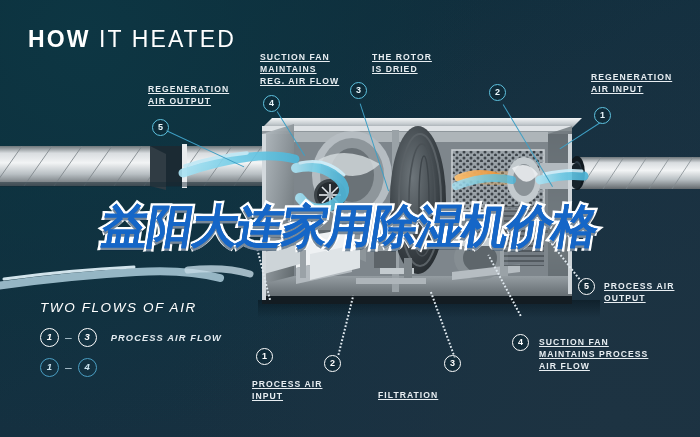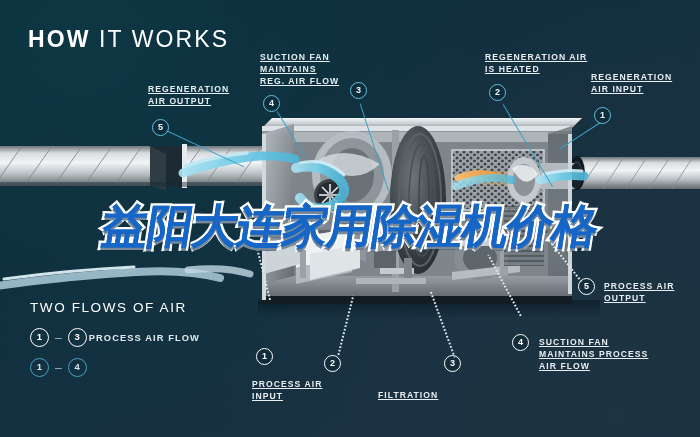--- a/index.html
+++ b/index.html
@@ -44,35 +44,35 @@
   
   .leader { position:absolute; transform-origin:0 50%; z-index:4; }
   .leader.solid { height:1.3px; background:#3e9fc4; }
   .leader.dots {
     height:1.6px;
     background-image:radial-gradient(circle, #dfe8ee 0 0.8px, rgba(0,0,0,0) 0.9px);
     background-size:3.6px 1.6px; background-repeat:repeat-x;
   }
 
   
-  .legend { position:absolute; left:30px; top:300px; }
+  .legend { position:absolute; left:40px; top:300px;font-style:italic; }
   .legend-title {
     font-size:13.5px; color:#ffffff; letter-spacing:1.6px; font-weight:400;
     margin-bottom:13px;
   }
   .legend-row { display:flex; align-items:center; margin-bottom:11px; }
   .lg-circ {
     width:19px; height:19px; border-radius:50%; border:1.4px solid #fff;
     color:#fff; font-size:9.5px; font-weight:700; line-height:16.5px;
     text-align:center;
   }
   .legend-row.reg .lg-circ { border-color:#4a9ec2; color:#cfe6f1; }
   .lg-dash { color:#9fb6c2; font-size:12px; margin:0 6px; }
   .lg-text {
-    margin-left:2px; color:#e3ebf0; font-size:9.3px; font-weight:700;
+    margin-left:14px; color:#e3ebf0; font-size:9.3px; font-weight:700;
     letter-spacing:1.1px;
   }
 
   
   #art { position:absolute; inset:0; z-index:2; }
 
   
   .cn {
     position:absolute; left:50%; top:227px; transform:translate(-50%,-50%) skewX(-9deg);
     font-family:"DejaVu Sans", sans-serif;
@@ -311,36 +311,36 @@
   <div class="leader solid" style="left:600px; top:122px; width:48px; transform:rotate(147deg);"></div>
 
   <div class="leader dots" style="left:270px; top:300px; width:56px; transform:rotate(-104deg);"></div>
   <div class="leader dots" style="left:338px; top:355px; width:62px; transform:rotate(-76deg);"></div>
   <div class="leader dots" style="left:455px; top:358px; width:72px; transform:rotate(-110deg);"></div>
   <div class="leader dots" style="left:521px; top:316px; width:70px; transform:rotate(-118deg);"></div>
   <div class="leader dots" style="left:582px; top:282px; width:56px; transform:rotate(-128deg);"></div>
 
   <div class="title">
     <b>HOW</b>
-    <span>IT WORKS</span>
+    <span>IT HEATED</span>
   </div>
 
   <div class="lbl" style="left:148px; top:84px;">REGENERATION
 AIR OUTPUT</div>
   <div class="num blue" style="left:152px; top:119px;">5</div>
 
   <div class="lbl" style="left:260px; top:52px;">SUCTION FAN
 MAINTAINS
 REG. AIR FLOW</div>
   <div class="num blue" style="left:263px; top:95px;">4</div>
 
+  <div class="lbl" style="left:372px; top:52px;">THE ROTOR
+IS DRIED</div>
   <div class="num blue" style="left:350px; top:82px;">3</div>
 
-  <div class="lbl" style="left:485px; top:52px;">REGENERATION AIR
-IS HEATED</div>
   <div class="num blue" style="left:489px; top:84px;">2</div>
 
   <div class="lbl" style="left:591px; top:72px;">REGENERATION
 AIR INPUT</div>
   <div class="num blue" style="left:594px; top:107px;">1</div>
 
   <div class="num" style="left:256px; top:348px;">1</div>
   <div class="lbl" style="left:252px; top:379px;">PROCESS AIR
 INPUT</div>
 

